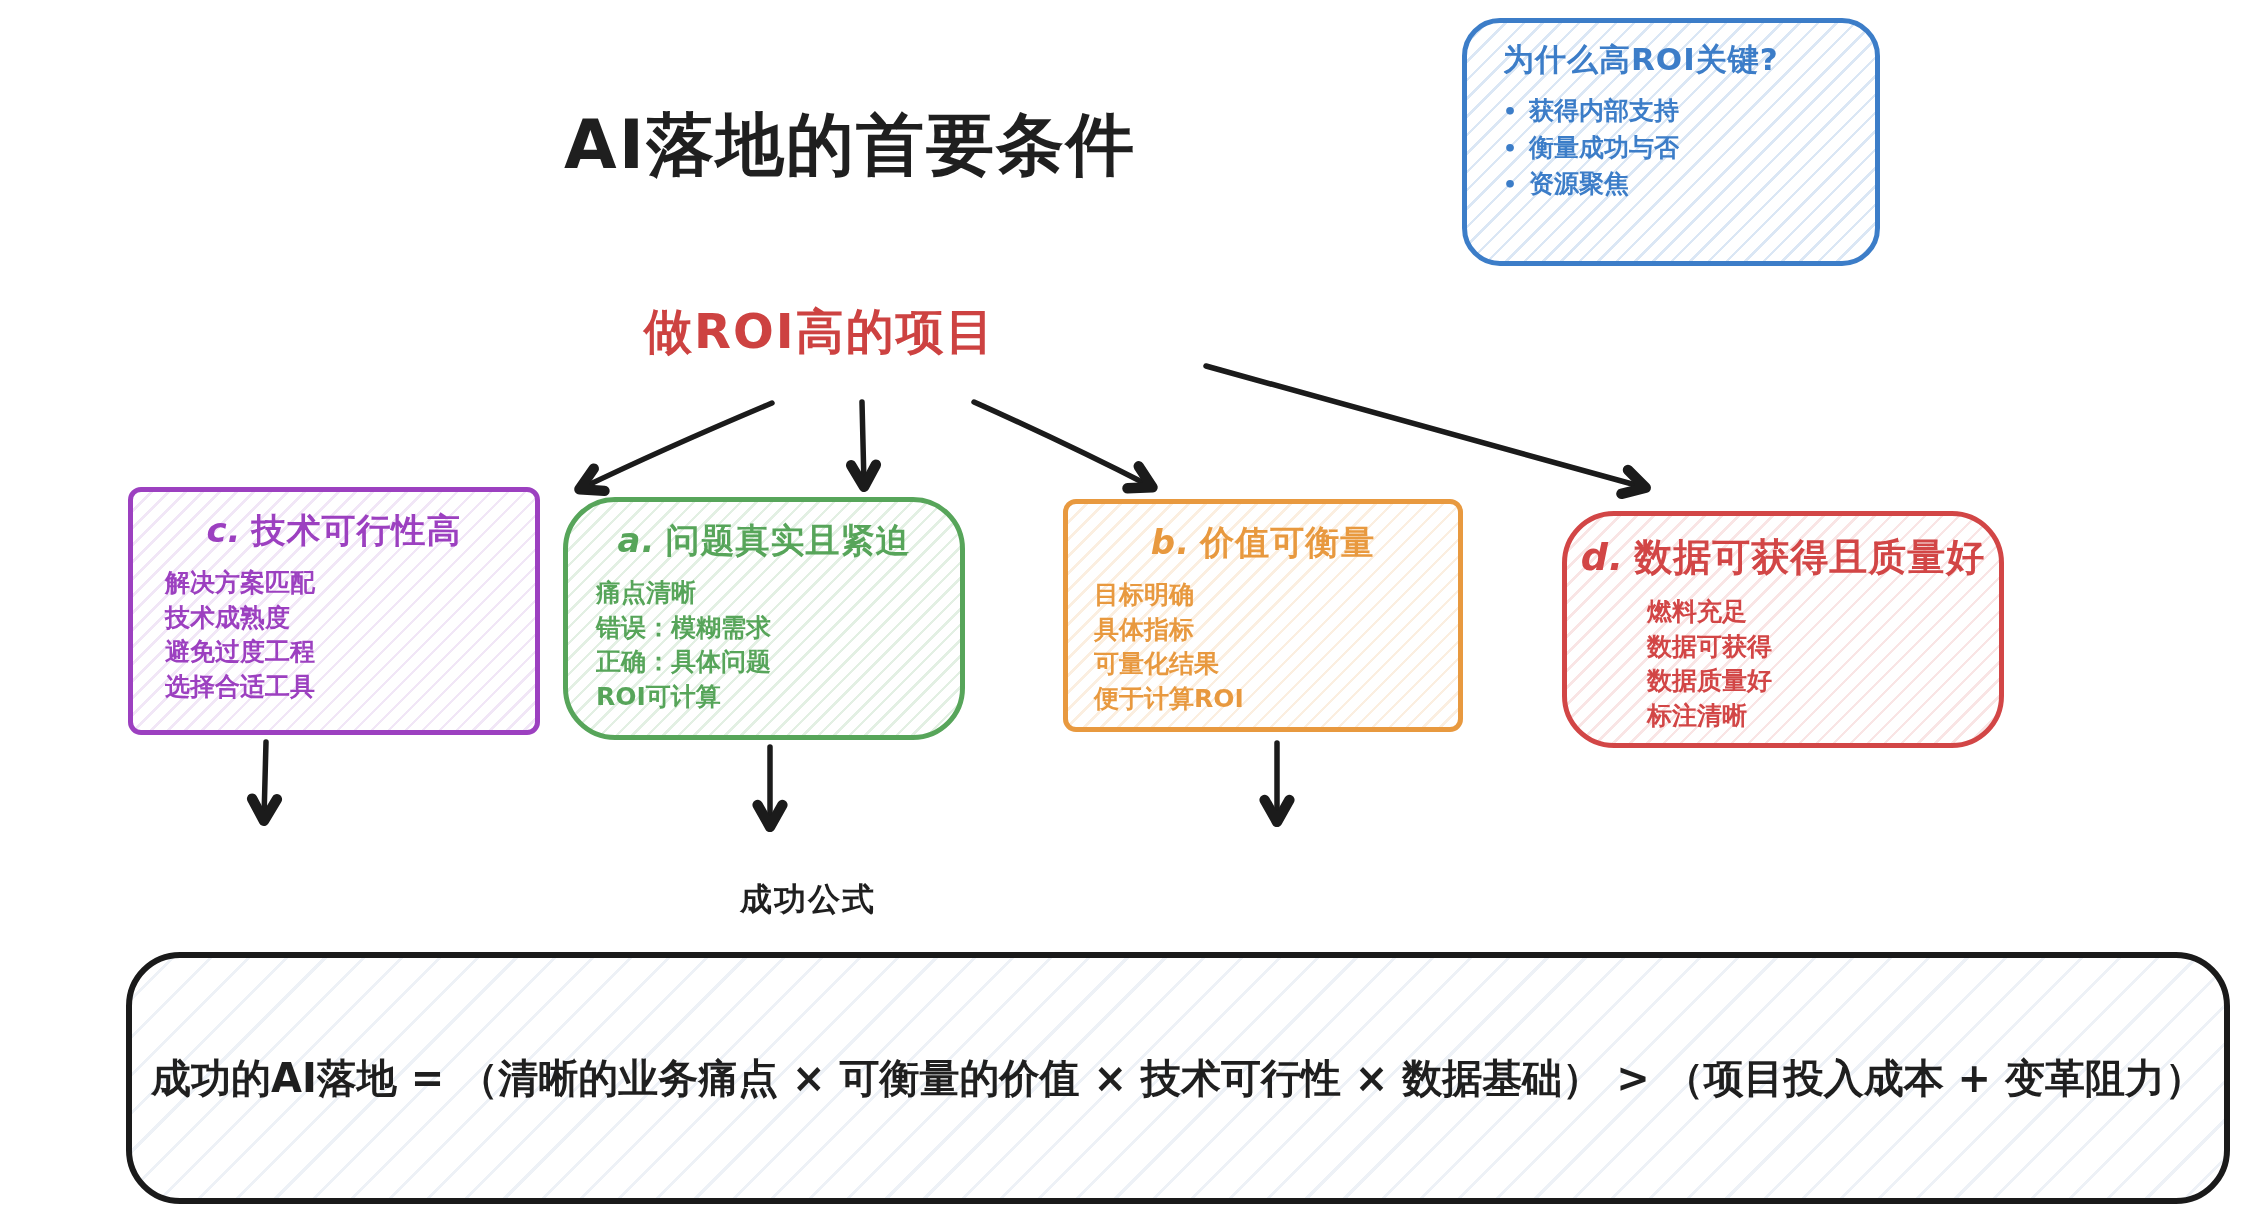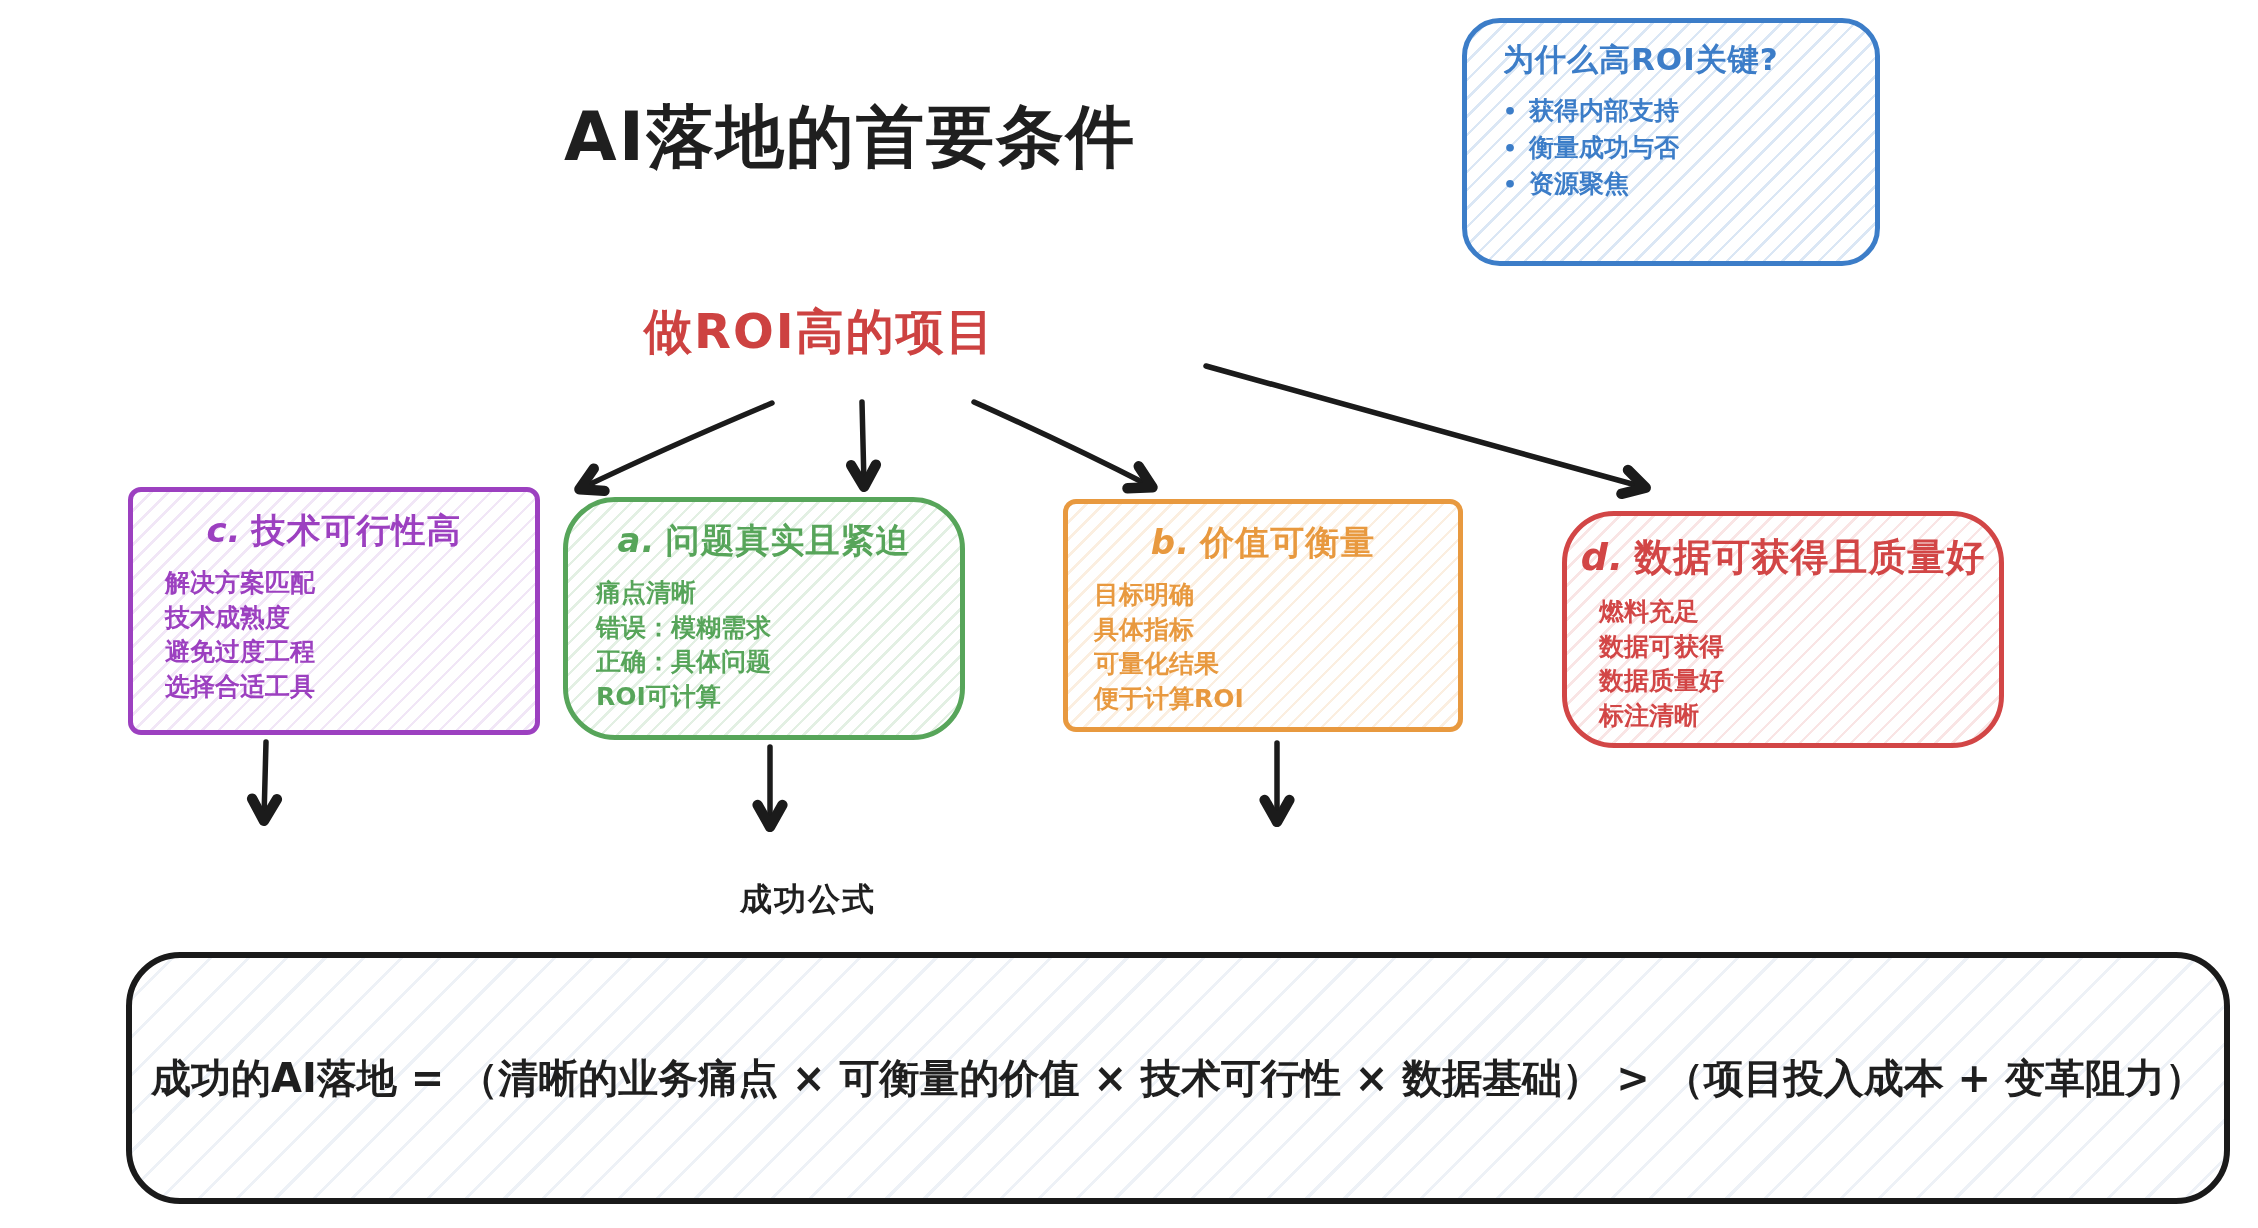--- a/index.html
+++ b/index.html
@@ -1,21 +1,21 @@
 <!DOCTYPE html>
 <html style="--ink: #1f1f1f; --blue: #3c7dc8; --purple: #9c40c0; --green: #57a55a; --orange: #e8993f; --red: #d24646; --title_red: #cd4241;"><head>
 <meta charset="utf-8">
 <style>
   html,body{margin:0;padding:0;background:#ffffff;}
   body{font-family:"DejaVu Sans","Liberation Sans",sans-serif;}
   #canvas{position:relative;width:2258px;height:1228px;background:#ffffff;overflow:hidden;}
 
   
   .main-title{
-    position:absolute;left:510px;top:92px;width:680px;
+    position:absolute;left:510px;top:100px;width:680px;
     text-align:center;font-size:68px;font-weight:700;color:var(--ink);
     letter-spacing:2px;white-space:nowrap;
   }
 
   
   .note{
     position:absolute;left:1462px;top:18px;width:418px;height:248px;
     border:5px solid var(--blue);border-radius:38px;box-sizing:border-box;
     padding:16px 20px 0 36px;
     background:repeating-linear-gradient(135deg, rgba(73,134,204,0.20) 0 2.5px, transparent 2.5px 13px);
@@ -57,21 +57,21 @@
   .cbox--green .cbox-items{margin-left:28px;}
 
   .cbox--orange{left:1063px;top:499px;width:400px;height:233px;border-color:var(--orange);
     background:repeating-linear-gradient(135deg, rgba(232,153,63,0.16) 0 2.5px, transparent 2.5px 12px);}
   .cbox--orange .cbox-title,.cbox--orange .cbox-items{color:var(--orange);}
   .cbox--orange .cbox-items{margin-left:26px;}
 
   .cbox--red{left:1562px;top:511px;width:442px;height:237px;border-color:var(--red);border-radius:52px;
     background:repeating-linear-gradient(135deg, rgba(214,70,70,0.14) 0 2.5px, transparent 2.5px 12px);}
   .cbox--red .cbox-title,.cbox--red .cbox-items{color:var(--red);}
-  .cbox--red .cbox-items{margin-left:32px;}
+  .cbox--red .cbox-items{margin-left:80px;}
   .cbox--red .cbox-title{font-size:38px;}
 
   
   .formula-label{
     position:absolute;left:740px;top:878px;width:250px;text-align:left;
     font-size:32px;font-weight:600;color:var(--ink);letter-spacing:2px;
   }
   .formula-box{
     position:absolute;left:126px;top:952px;width:2104px;height:252px;box-sizing:border-box;
     border:6px solid #1a1a1a;border-radius:54px;

